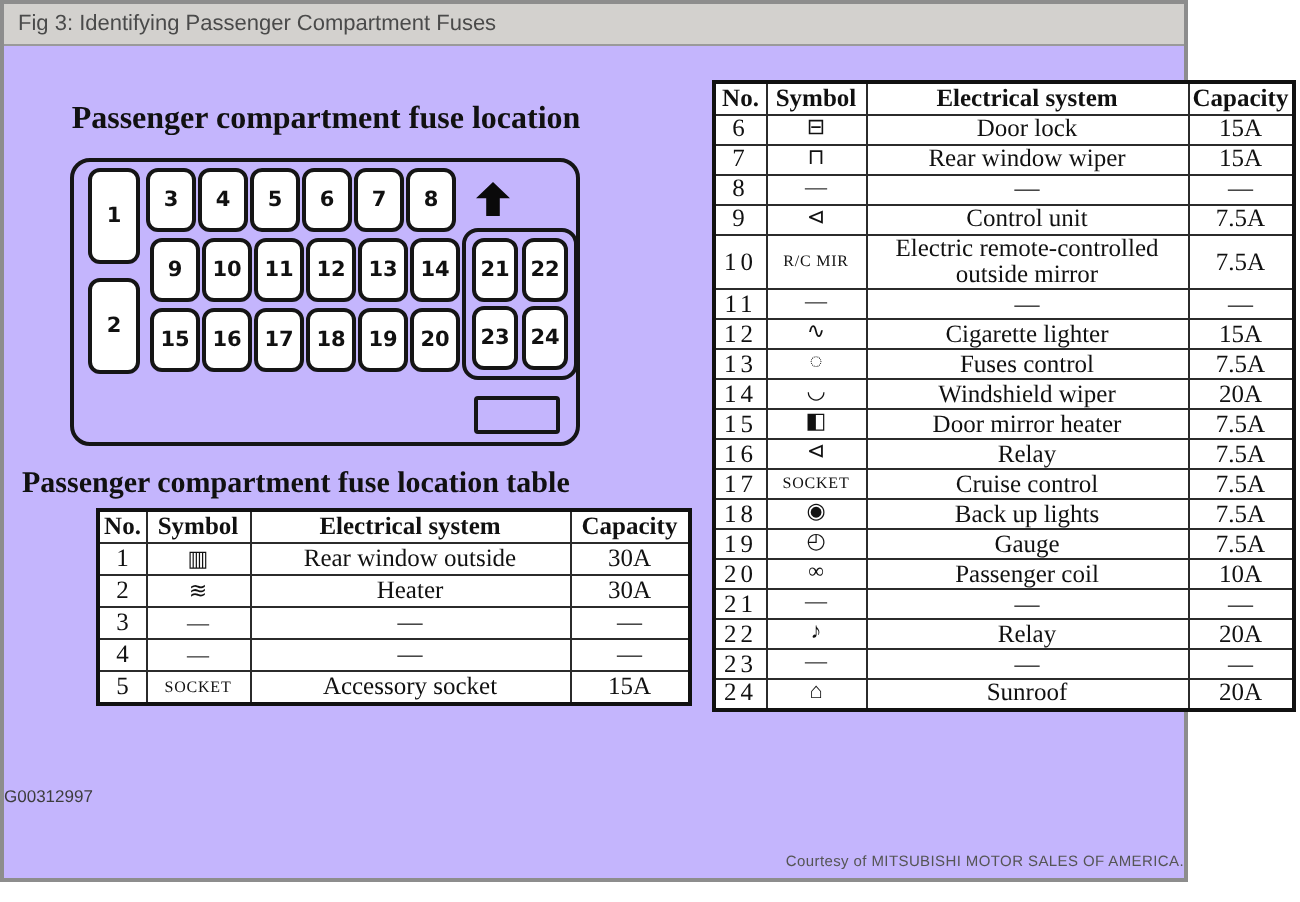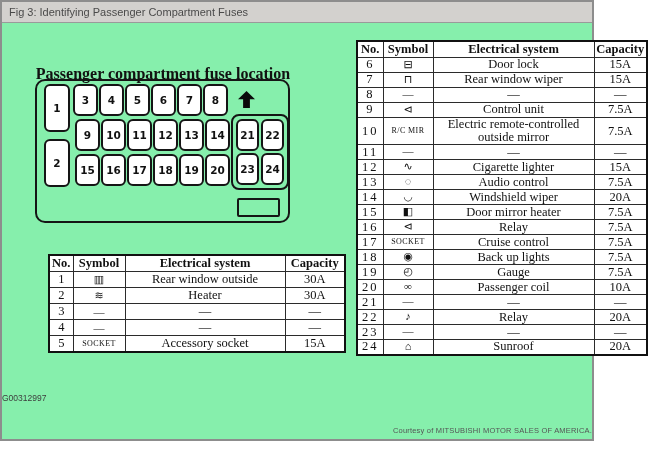--- a/index.html
+++ b/index.html
@@ -1,27 +1,27 @@
 <!DOCTYPE html>
 <html><head>
 <meta charset="utf-8">
 <style>
   * { margin:0; padding:0; box-sizing:border-box; }
   html,body { background:#fff; }
   body { width:650px; height:451px; position:relative; font-family:"Liberation Sans", sans-serif; }
 
   .window { position:absolute; left:0; top:0; width:594px; height:441px;
-            border:2px solid #8d8d8d; background:#86efac; }
+            border:2px solid #8d8d8d; background:#c4b5fd; }
   .titlebar { position:absolute; left:0; top:0; right:0; height:21px;
               background:#d3d1ce; border-bottom:1px solid #9a9a9a;
               display:flex; align-items:center; padding-left:7px;
               font-size:11px; color:#4a4a4a; }
 
   
-  .diag-title { position:absolute; left:31px; top:63px; width:260px; text-align:center;
+  .diag-title { position:absolute; left:31px; top:49px; width:260px; text-align:center;
                 font-family:"Liberation Serif", serif; font-weight:bold; font-size:16px; color:#111; }
   .fusebox { position:absolute; left:33px; top:77px; width:255px; height:144px;
              border:2px solid #151515; border-radius:10px; }
   .fuse { border:2px solid #151515; border-radius:6px; background:#fff;
           display:flex; align-items:center; justify-content:center;
           font-family:"DejaVu Sans", sans-serif; font-weight:bold; font-size:10.5px; color:#111; }
   .fuse.cell { width:25px; height:32px; }
   .fuse.tall { position:absolute; width:26px; height:48px; }
   .fuse-row { position:absolute; display:flex; gap:1px; }
   .corner-grid { position:absolute; left:194px; top:33px; border:2px solid #151515;
@@ -98,20 +98,21 @@
     <div class="arrow-up"></div>
     <div class="corner-grid" id="corner-grid">
         <div class="fuse corner">21</div>
         <div class="fuse corner">22</div>
         <div class="fuse corner">23</div>
         <div class="fuse corner">24</div>
       </div>
     <div class="empty-slot"></div>
   </div>
 
+  <div class="table-heading">Passenger compartment fuse location table</div>
   <table class="lt">
     <colgroup>
         <col style="width:24px">
         <col style="width:52px">
         <col style="width:160px">
         <col style="width:60px">
       </colgroup>
     <thead>
       <tr>
         <th>No.</th>
@@ -208,21 +209,21 @@
         </tr>
         <tr>
           <td class="c-no">12</td>
           <td class="c-sym">∿</td>
           <td class="c-sys">Cigarette lighter</td>
           <td class="c-cap">15A</td>
         </tr>
         <tr>
           <td class="c-no">13</td>
           <td class="c-sym">◌</td>
-          <td class="c-sys">Audio control</td>
+          <td class="c-sys">Fuses control</td>
           <td class="c-cap">7.5A</td>
         </tr>
         <tr>
           <td class="c-no">14</td>
           <td class="c-sym">◡</td>
           <td class="c-sys">Windshield wiper</td>
           <td class="c-cap">20A</td>
         </tr>
         <tr>
           <td class="c-no">15</td>

